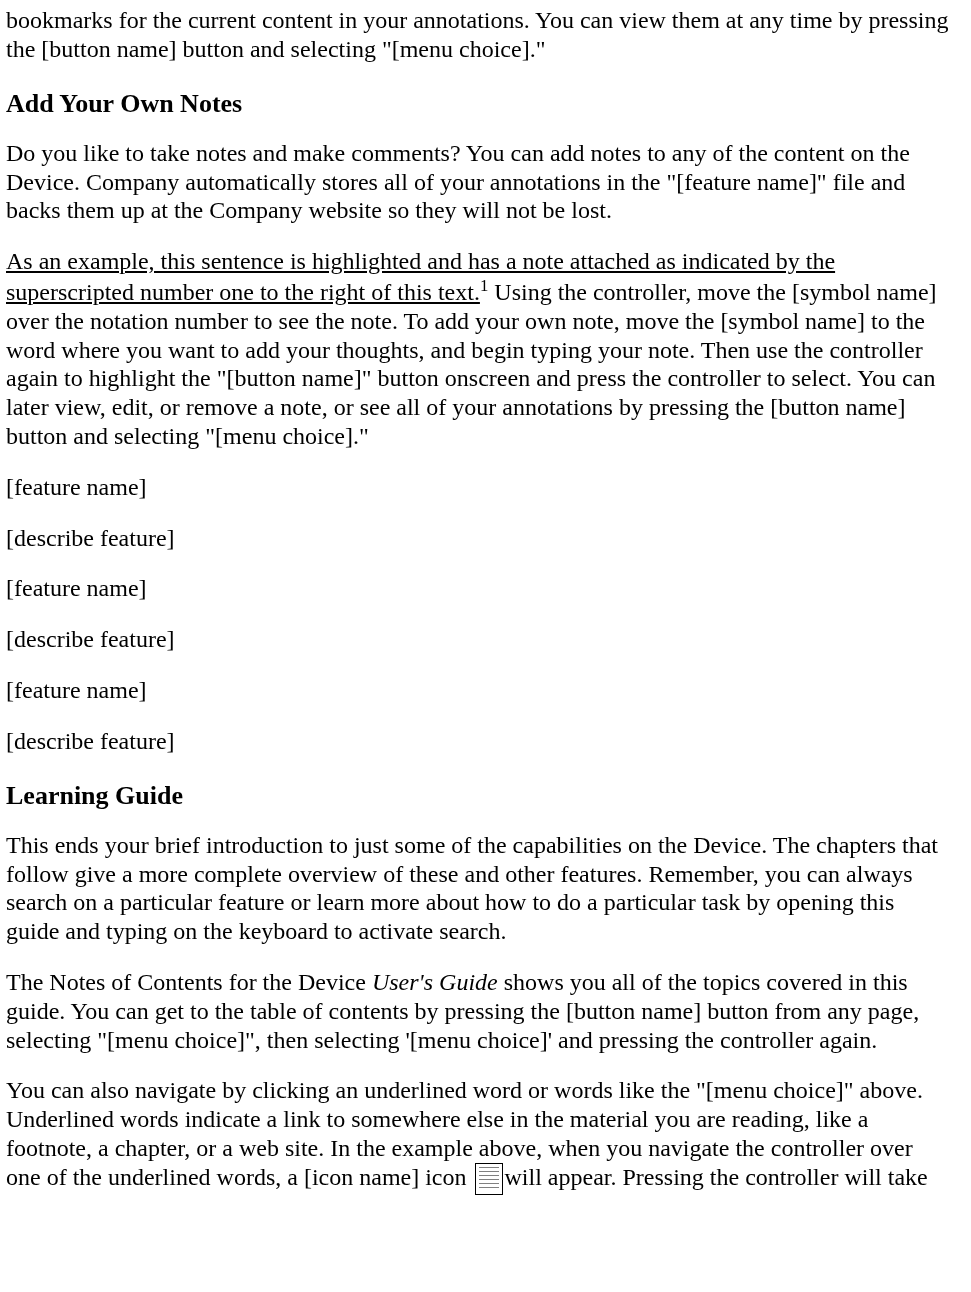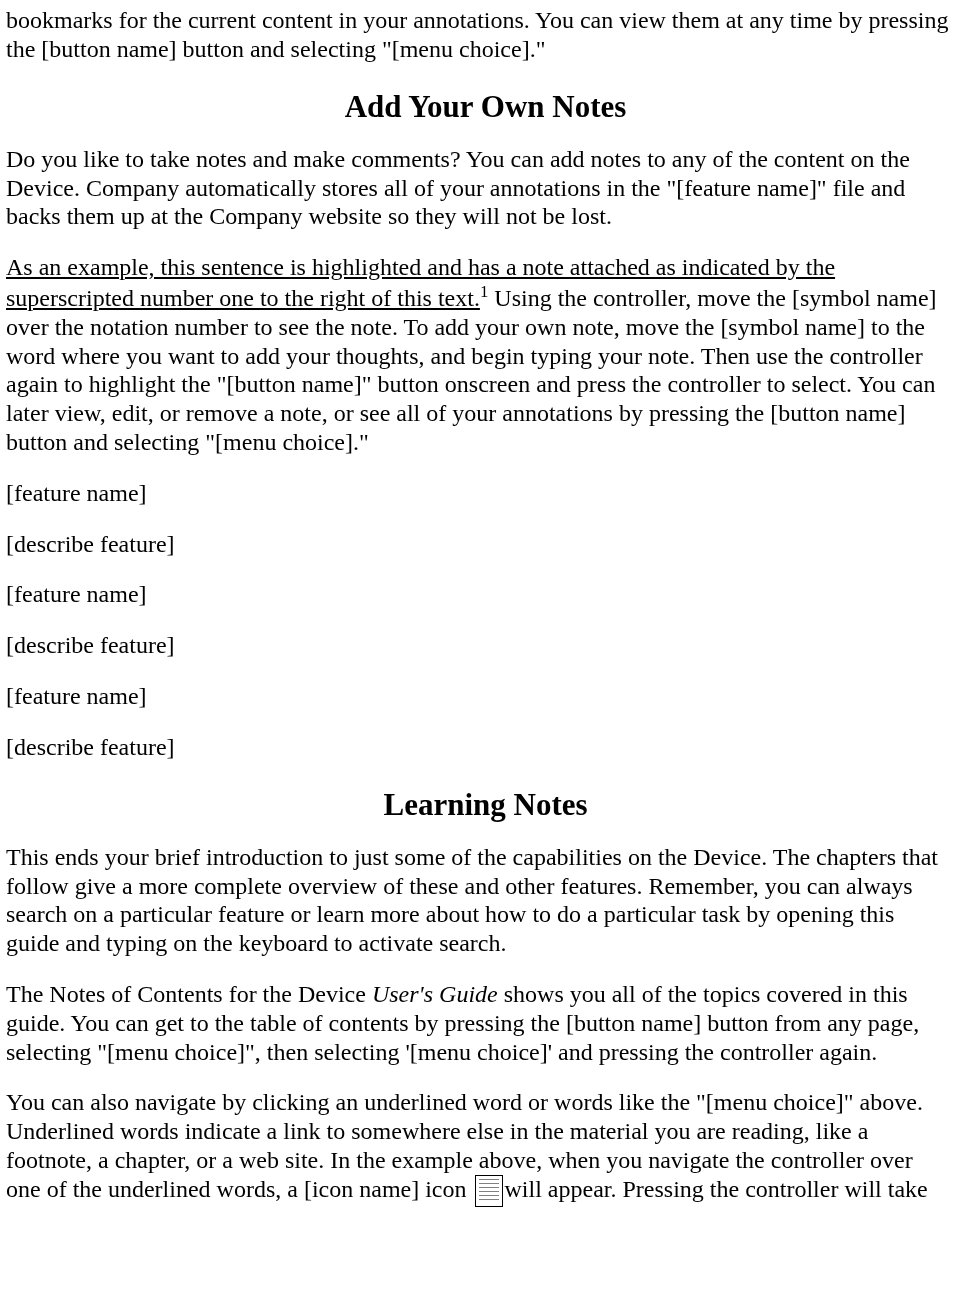--- a/index.html
+++ b/index.html
@@ -7,24 +7,23 @@
     font-size: 24px;
     line-height: 1.2;
     margin: 0;
     padding: 6px;
     color: #000;
     background: #fff;
     width: 971px;
     box-sizing: border-box;
   }
   h2 {
-    font-size: 31px;
+    font-size: 26px;
     font-weight: bold;
     margin: 24px 0 20px 0;
-    text-align: center;
   }
   p {
     margin: 0 16px 22px 0;
   }
   .underlined {
     text-decoration: underline;
     text-align: right;
   }
   .sup {
     font-size: 0.7em;
@@ -70,21 +69,21 @@
   <span class="underlined">As an example, this sentence is highlighted and has a note attached as indicated by the superscripted number one to the right of this text.</span><span class="sup">1</span><span> Using the controller, move the [symbol name] over the notation number to see the note. To add your own note, move the [symbol name] to the word where you want to add your thoughts, and begin typing your note. Then use the controller again to highlight the "[button name]" button onscreen and press the controller to select. You can later view, edit, or remove a note, or see all of your annotations by pressing the [button name] button and selecting "[menu choice]."</span>
 </p>
 
 <p>[feature name]</p>
 <p>[describe feature]</p>
 <p>[feature name]</p>
 <p>[describe feature]</p>
 <p>[feature name]</p>
 <p>[describe feature]</p>
 
-<h2>Learning Notes</h2>
+<h2>Learning Guide</h2>
 
 <p>This ends your brief introduction to just some of the capabilities on the Device. The chapters that follow give a more complete overview of these and other features. Remember, you can always search on a particular feature or learn more about how to do a particular task by opening this guide and typing on the keyboard to activate search.</p>
 
 <p>
   <span>The Notes of Contents for the Device </span><span class="italic">User's Guide</span><span> shows you all of the topics covered in this guide. You can get to the table of contents by pressing the [button name] button from any page, selecting "[menu choice]", then selecting '[menu choice]' and pressing the controller again.</span>
 </p>
 
 <p>
   <span>You can also navigate by clicking an underlined word or words like the "[menu choice]" above. Underlined words indicate a link to somewhere else in the material you are reading, like a footnote, a chapter, or a web site. In the example above, when you navigate the controller over one of the underlined words, a [icon name] icon </span><span class="icon-box"></span><span>will appear. Pressing the controller will take</span>
 </p>

